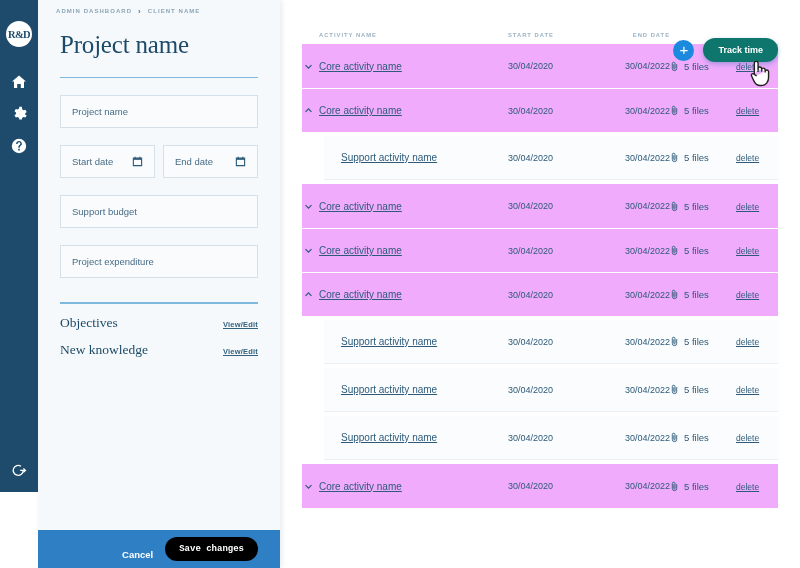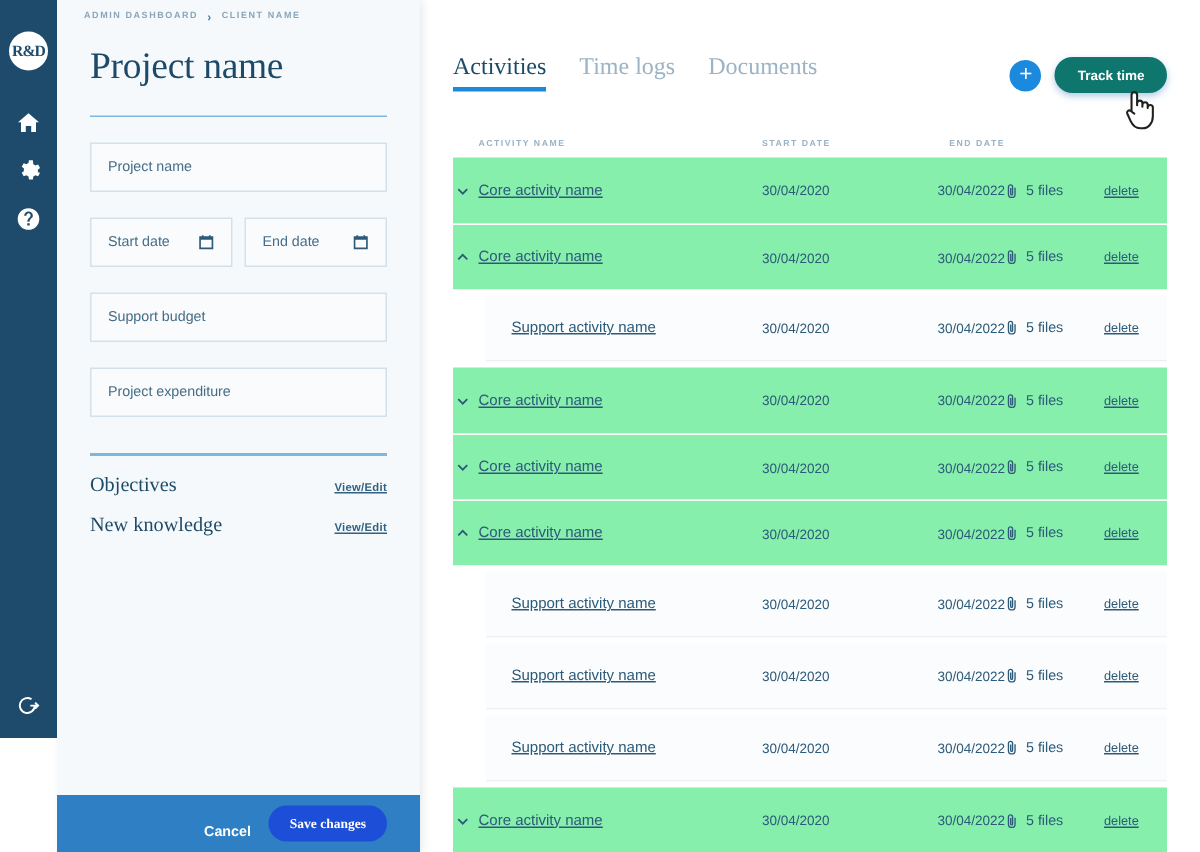--- a/index.html
+++ b/index.html
@@ -86,24 +86,24 @@
     display: flex; align-items: center; justify-content: flex-end;
     padding-right: 22px; gap: 12px;
   }
   .cancel-btn {
     font-size: 9.5px; color: #ffffff; font-weight: bold;
     background: none; border: none; cursor: pointer;
     font-family: "Liberation Sans", sans-serif;
     margin-top: 11px;
   }
   .save-btn {
-    background: #1d4ed8; color: #fff; border: none;
+    background: #000000; color: #fff; border: none;
     font-size: 9px; font-weight: bold;
     border-radius: 14px; padding: 7px 14px; cursor: pointer;
-    font-family: Liberation Serif, serif;
+    font-family: Liberation Mono, monospace;
   }
 
   
   .main { flex: 1; height: 568px; background: #ffffff; position: relative; }
   .tabs { display: flex; align-items: flex-start; gap: 22px; padding: 36px 0 0 22px; }
   .tab {
     font-family: "Liberation Serif", serif;
     font-size: 16px; color: #9bb3c4; cursor: pointer;
     padding-bottom: 7px; position: relative; white-space: nowrap;
   }
@@ -139,21 +139,21 @@
   .c-name { flex: 1; padding-left: 17px; }
   .c-start { width: 80px; }
   .c-end { width: 82px; text-align: right; }
   .c-files { width: 66px; }
   .c-del { width: 42px; text-align: left; }
   .tbody { margin: 0 22px; }
   .trow {
     display: flex; align-items: center; height: 44px;
     font-size: 9.5px; color: #2c5a78;
   }
-  .trow.core { background: #86efac; }
+  .trow.core { background: #f0abfc; }
   .trow.support { background: #fafcfd; margin-left: 22px; border-bottom: 1px solid #eaf0f4; }
   .trow.core + .trow.core { border-top: 1px solid #ffffff; }
   .gap { height: 4px; background: #ffffff; }
   .chev { width: 17px; display: flex; align-items: center; justify-content: flex-start; padding-left: 2px; }
   .chev svg { width: 9px; height: 9px; stroke: #2c5a78; fill: none; stroke-width: 1.6; }
   .act-link {
     color: #2c5a78; text-decoration: underline; cursor: pointer;
     font-size: 10px;
   }
   .trow.support .c-name { padding-left: 17px; }
@@ -250,25 +250,20 @@
       </div>
     </div>
 
     <div class="savebar">
       <button class="cancel-btn">Cancel</button>
       <button class="save-btn">Save changes</button>
     </div>
   </div>
 
   <div class="main">
-    <div class="tabs">
-      <div class="tab active">Activities</div>
-      <div class="tab">Time logs</div>
-      <div class="tab">Documents</div>
-    </div>
 
     <div class="actions">
       <button class="plus-btn">+</button>
       <button class="track-btn">Track time</button>
     </div>
 
     <svg class="cursor" viewBox="0 0 28 32">
       <path d="M9 17V5.5a2 2 0 0 1 4 0V13m0-1.5a1.9 1.9 0 0 1 3.8 0V14m0-1.3a1.9 1.9 0 0 1 3.8 0V15m0-.8a1.9 1.9 0 0 1 3.7 0v6.6c0 4.8-3 8.7-7.4 8.7h-1.6c-4 0-5.6-2.2-7-5.3l-2.4-5.3c-.6-1.4 1-2.8 2.3-2l2.8 2" fill="#ffffff" stroke="#21211f" stroke-width="1.5" stroke-linejoin="round" stroke-linecap="round"></path>
     </svg>
 

